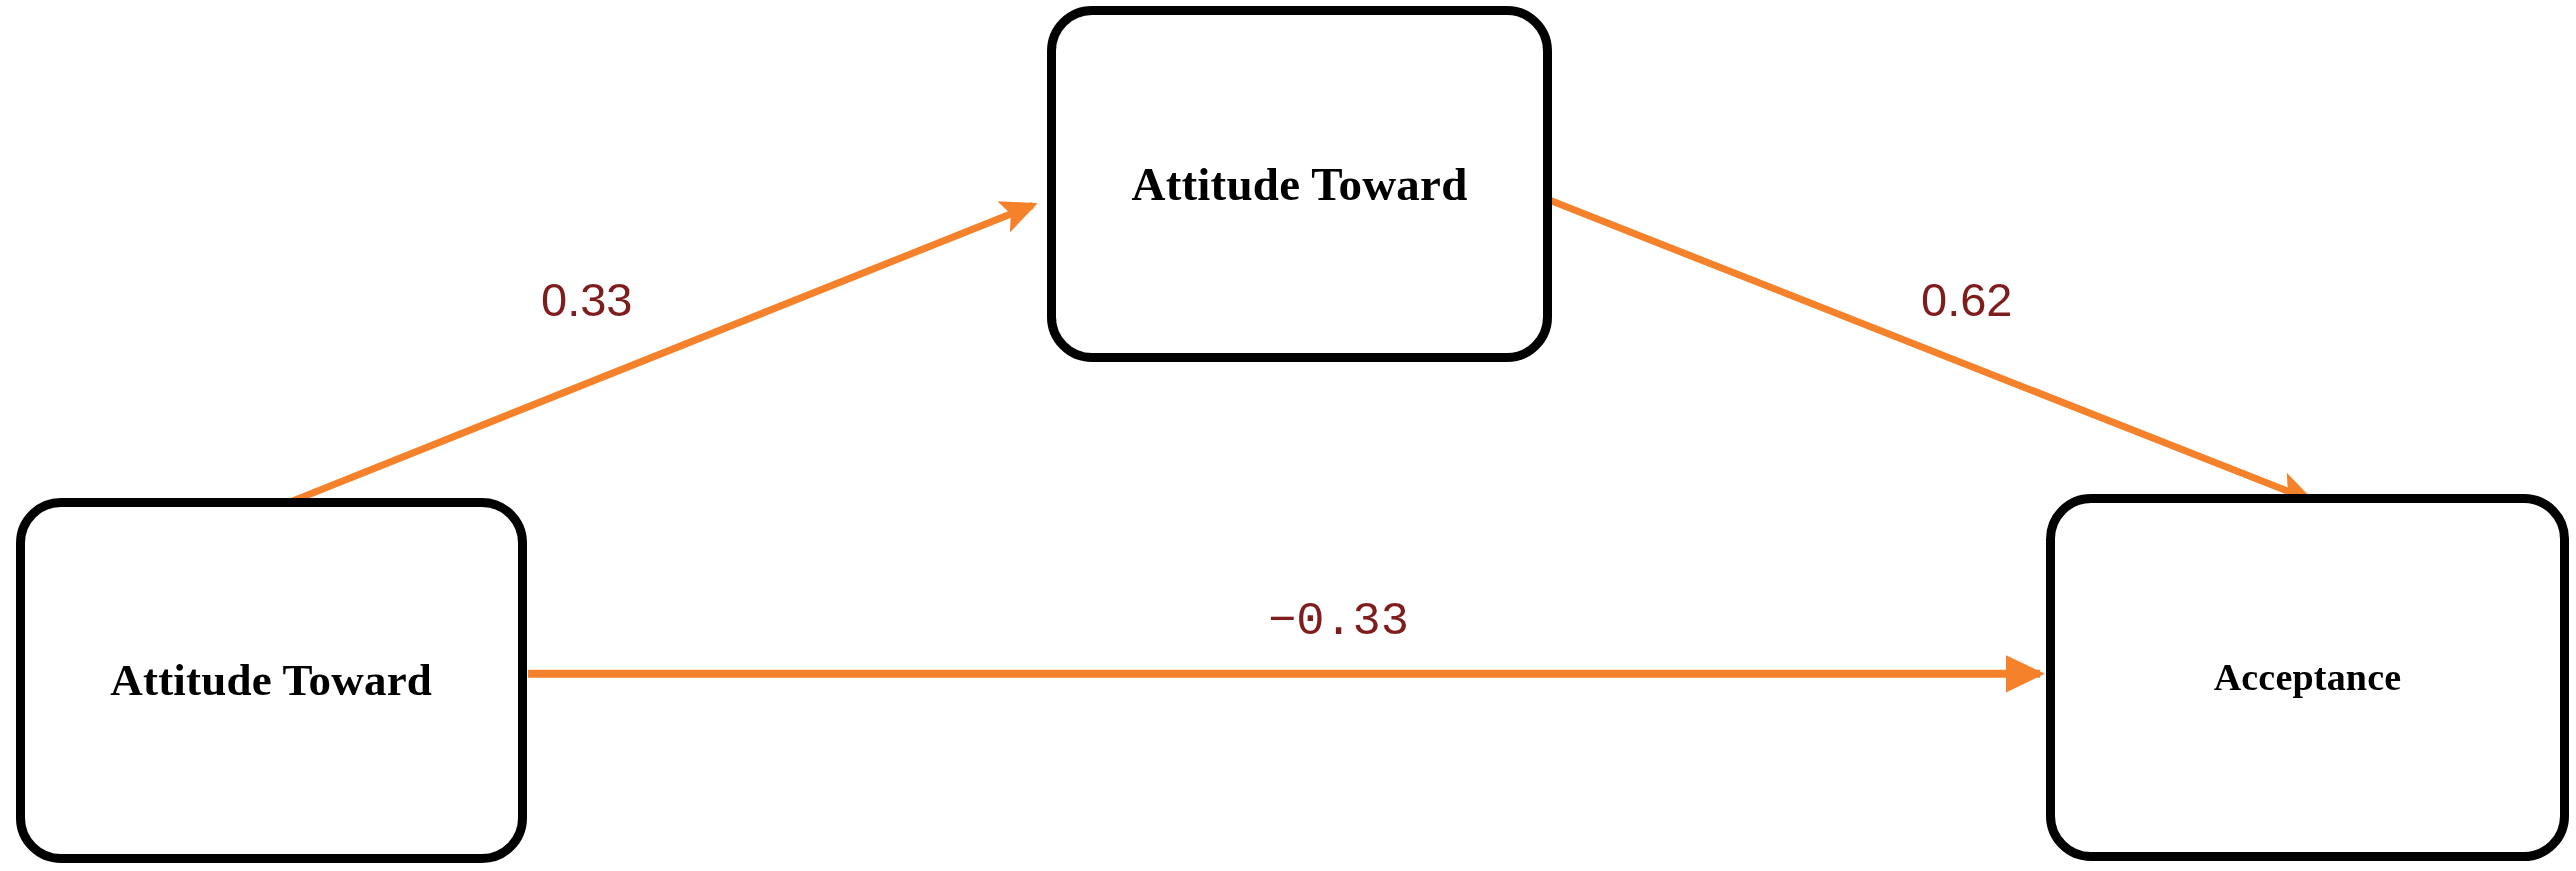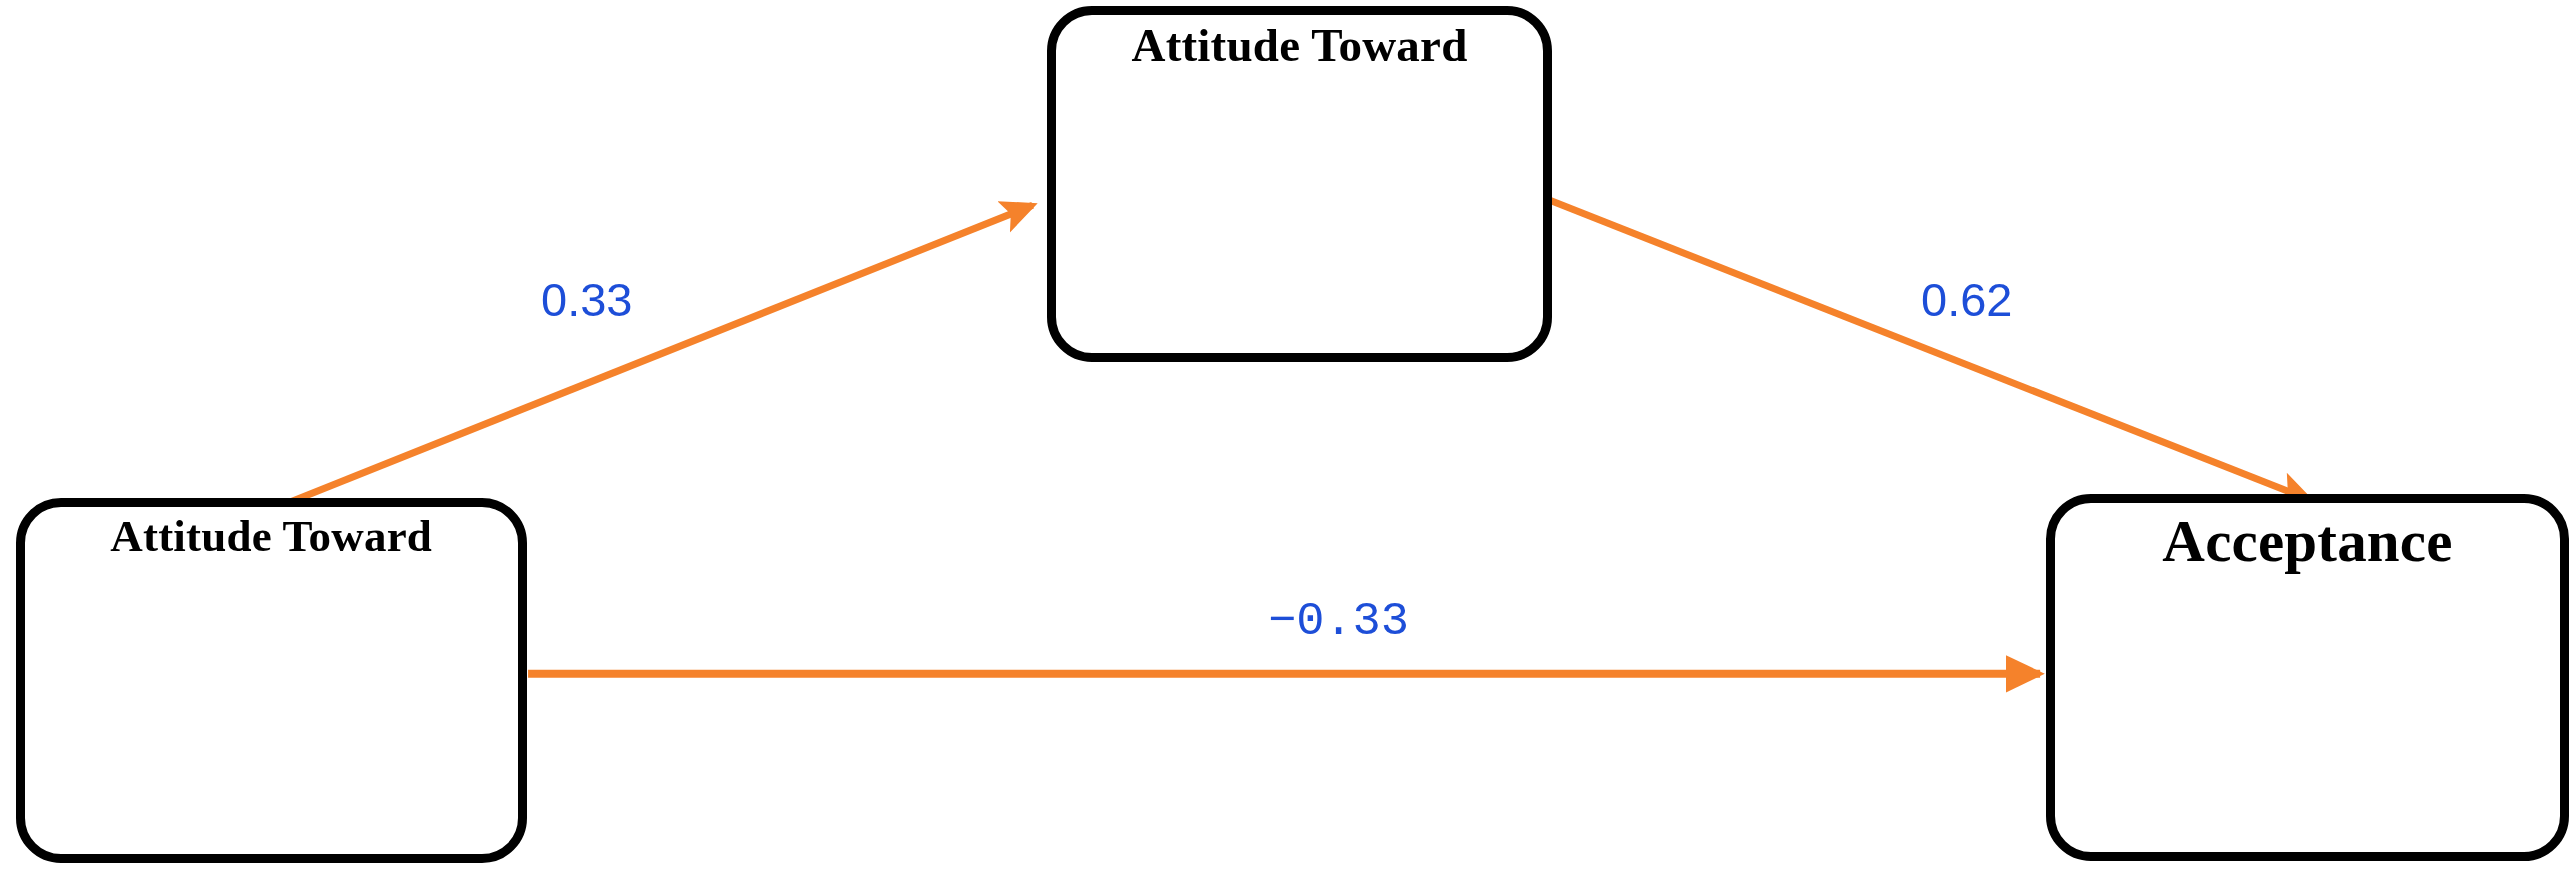--- a/index.html
+++ b/index.html
@@ -26,21 +26,21 @@
     height: 872px;
     pointer-events: none;
   }
   .node {
     position: absolute;
     box-sizing: border-box;
     background: #ffffff;
     border: 9.4px solid #000000;
     border-radius: 45px;
     display: flex;
-    align-items: flex-start;
+    align-items: center;
     justify-content: center;
     text-align: center;
     z-index: 3;
   }
   .node-label {
     font-family: "Liberation Serif", "DejaVu Serif", serif;
     font-weight: bold;
     color: #000000;
     line-height: 1.30;
     letter-spacing: 0.2px;
@@ -63,29 +63,29 @@
     height: 365px;
   }
   #node-concern .node-label { font-size: 45px; }
 
   #node-acceptance {
     left: 2046px;
     top: 494px;
     width: 523px;
     height: 367px;
   }
-  #node-acceptance .node-label { font-size: 59px; }
+  #node-acceptance .node-label { font-size: 38px; }
 
   .edge-label {
     position: absolute;
     z-index: 4;
     font-family: "Liberation Sans", "DejaVu Sans", sans-serif;
     font-size: 47px;
     font-weight: 400;
-    color: #1d4ed8;
+    color: #7f1d1d;
     white-space: nowrap;
     background: transparent;
   }
   #label-a-path  { left: 541px;  top: 272px; }
   #label-b-path  { left: 1921px; top: 272px; }
   #label-c-path  { left: 1268px; top: 595px; font-family: Liberation Mono, monospace; }
 </style>
 </head>
 <body>
 

